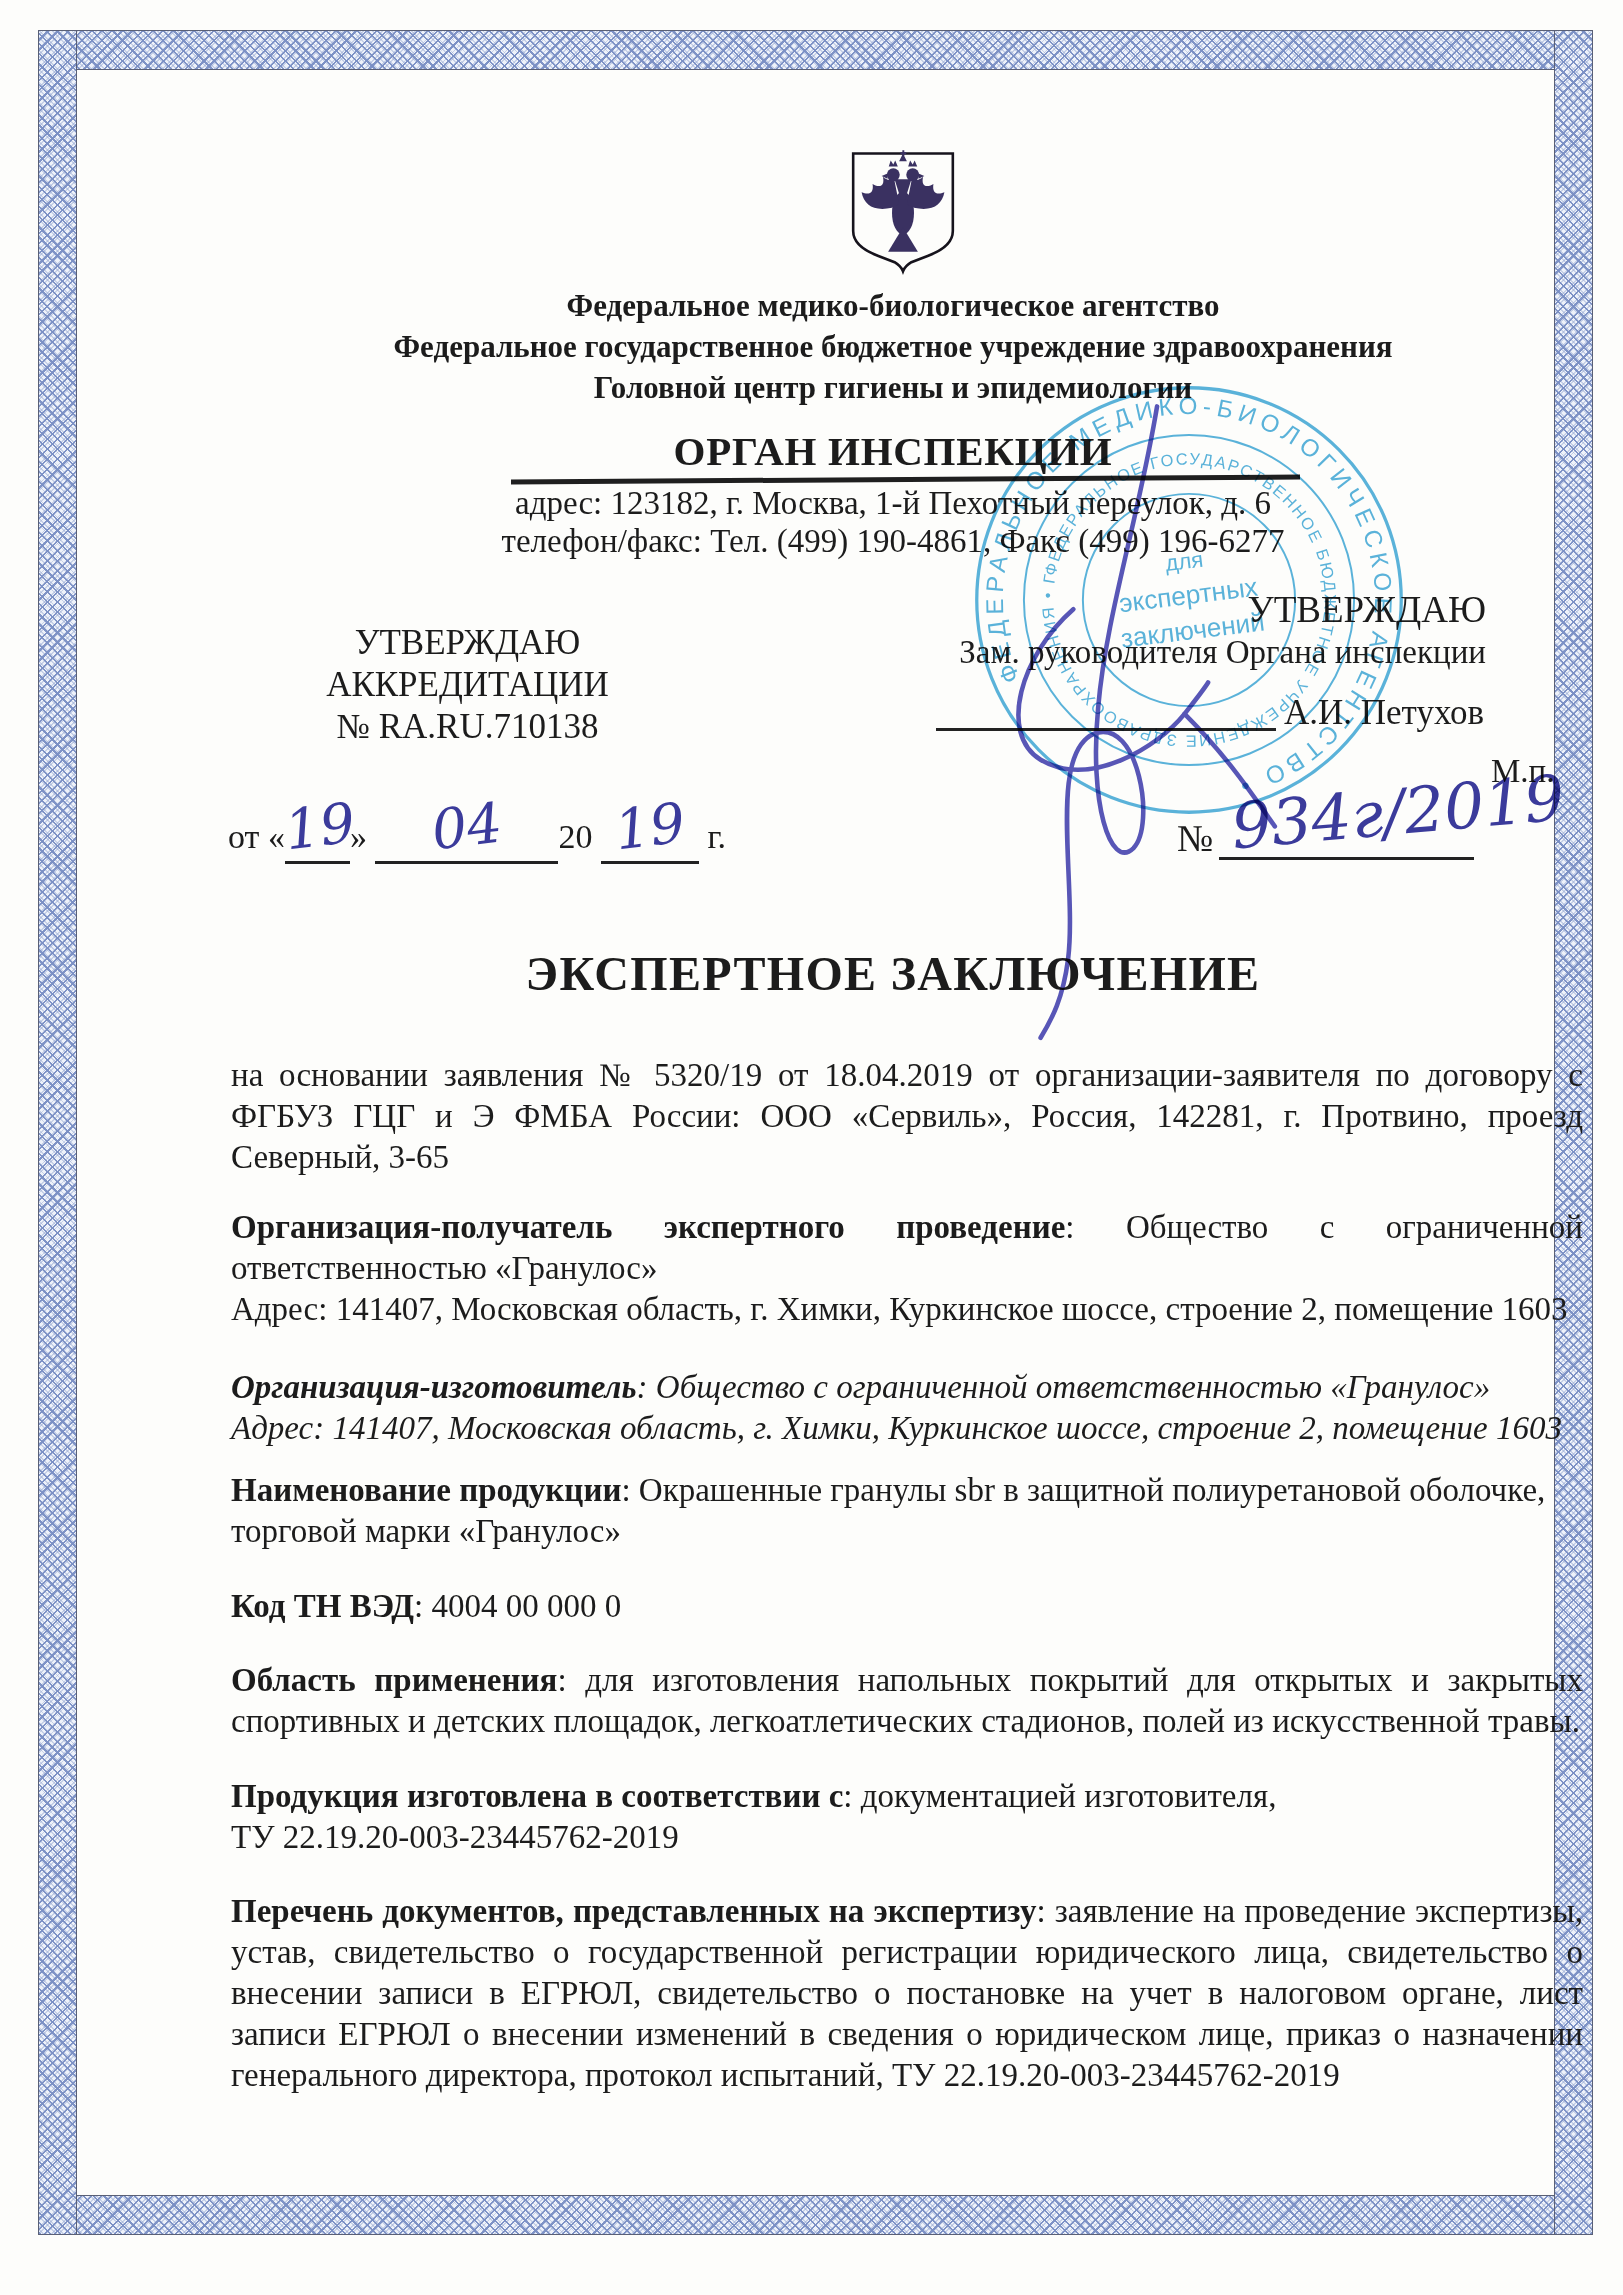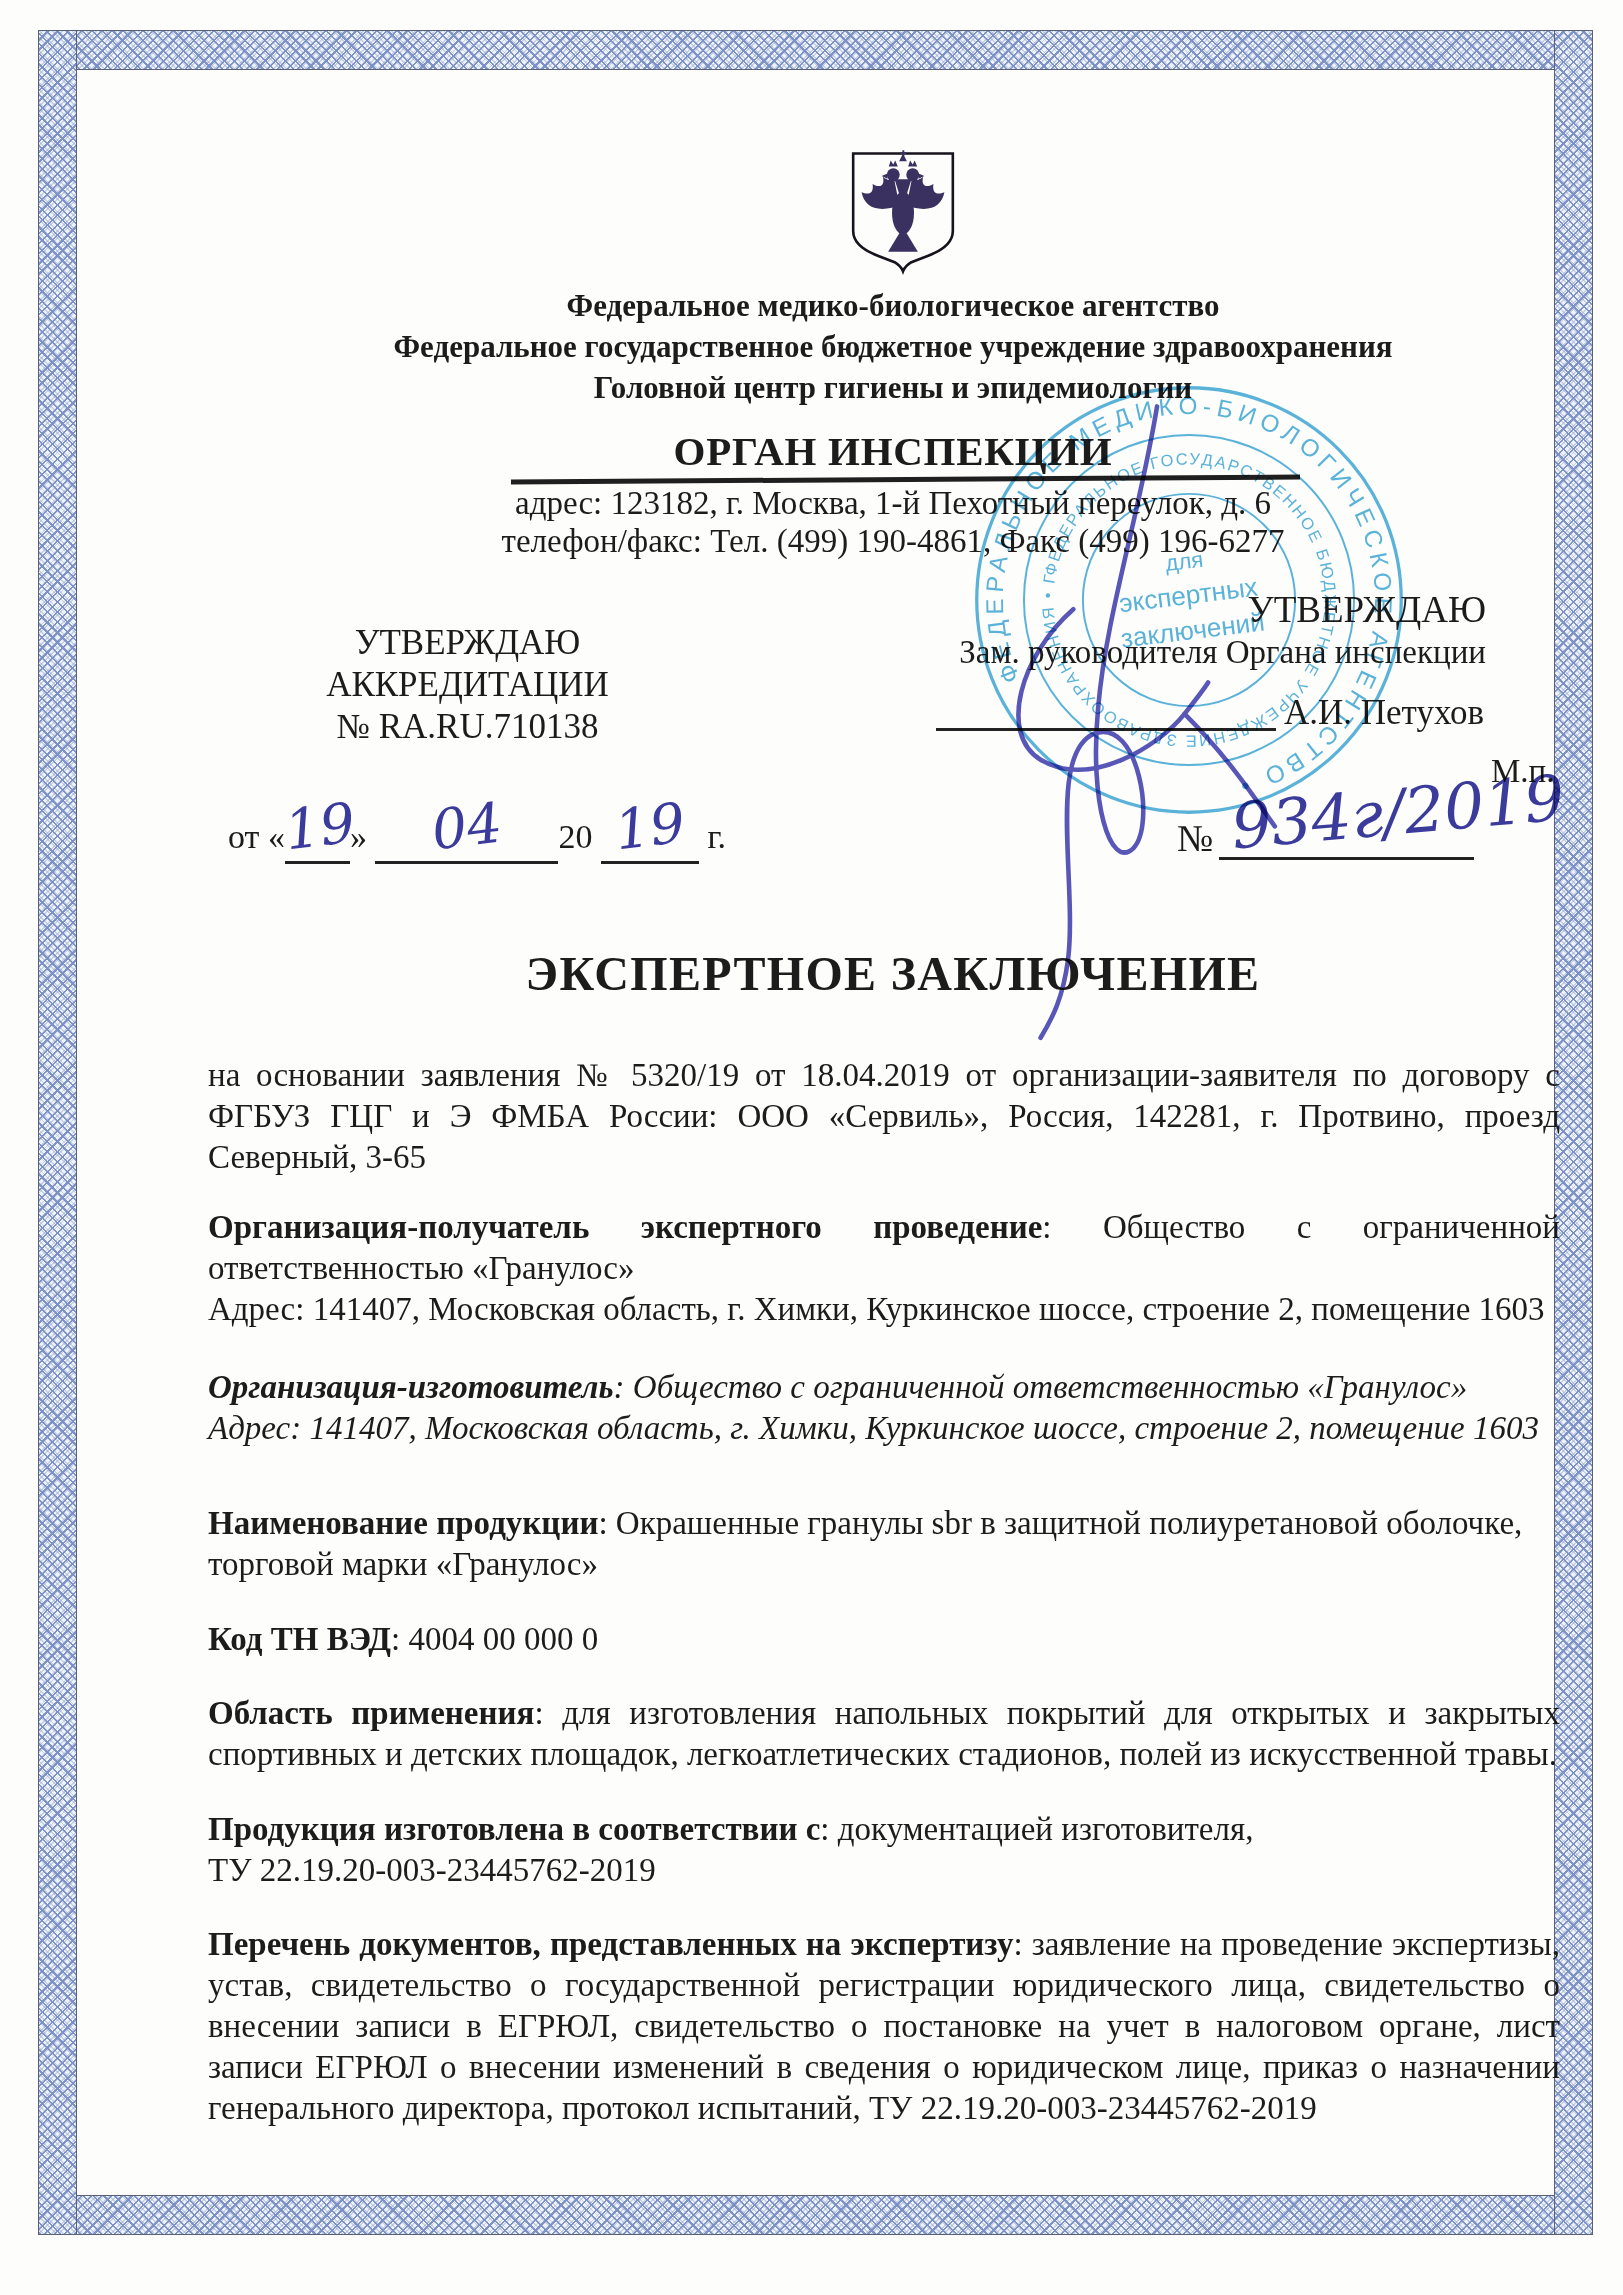--- a/index.html
+++ b/index.html
@@ -52,26 +52,26 @@
   .date-row .b2{width:183px;}
   .date-row .b3{width:98px;}
   .date-row .hw{display:inline-block;font-size:55px;transform:translateY(-2.6px) rotate(-7deg);mix-blend-mode:multiply;}
 
   
   .title-block{top:946px;}
   .title-main{font-weight:bold;font-size:48px;letter-spacing:1.3px;}
   .title-sub{font-weight:bold;font-size:33px;margin-top:14.4px;}
 
   
-  .docbody{position:absolute;left:208px;top:1055px;width:1352px;font-size:33px;line-height:41px;}
+  .docbody{position:absolute;left:231px;top:1055px;width:1352px;font-size:33px;line-height:41px;}
   .para{margin:0;}
   .justify{text-align:justify;}
   .b{font-weight:bold;}
   .blockline{display:block;}
-  .g44{margin-top:29px;} .g56{margin-top:37px;font-style:italic;} .g54{margin-top:54px;}
+  .g44{margin-top:29px;} .g56{margin-top:37px;font-style:italic;} .g54{margin-top:21px;}
   .g52{margin-top:34px;} .g50{margin-top:33px;}
 
   
   .emblem{left:848px;top:148px;width:110px;height:130px;}
 
   
   .stamp{left:963px;top:374px;width:452px;height:452px;opacity:.78;mix-blend-mode:multiply;}
   .signature{left:949px;top:367px;width:458px;height:720px;mix-blend-mode:multiply;}
 </style>
 </head>

